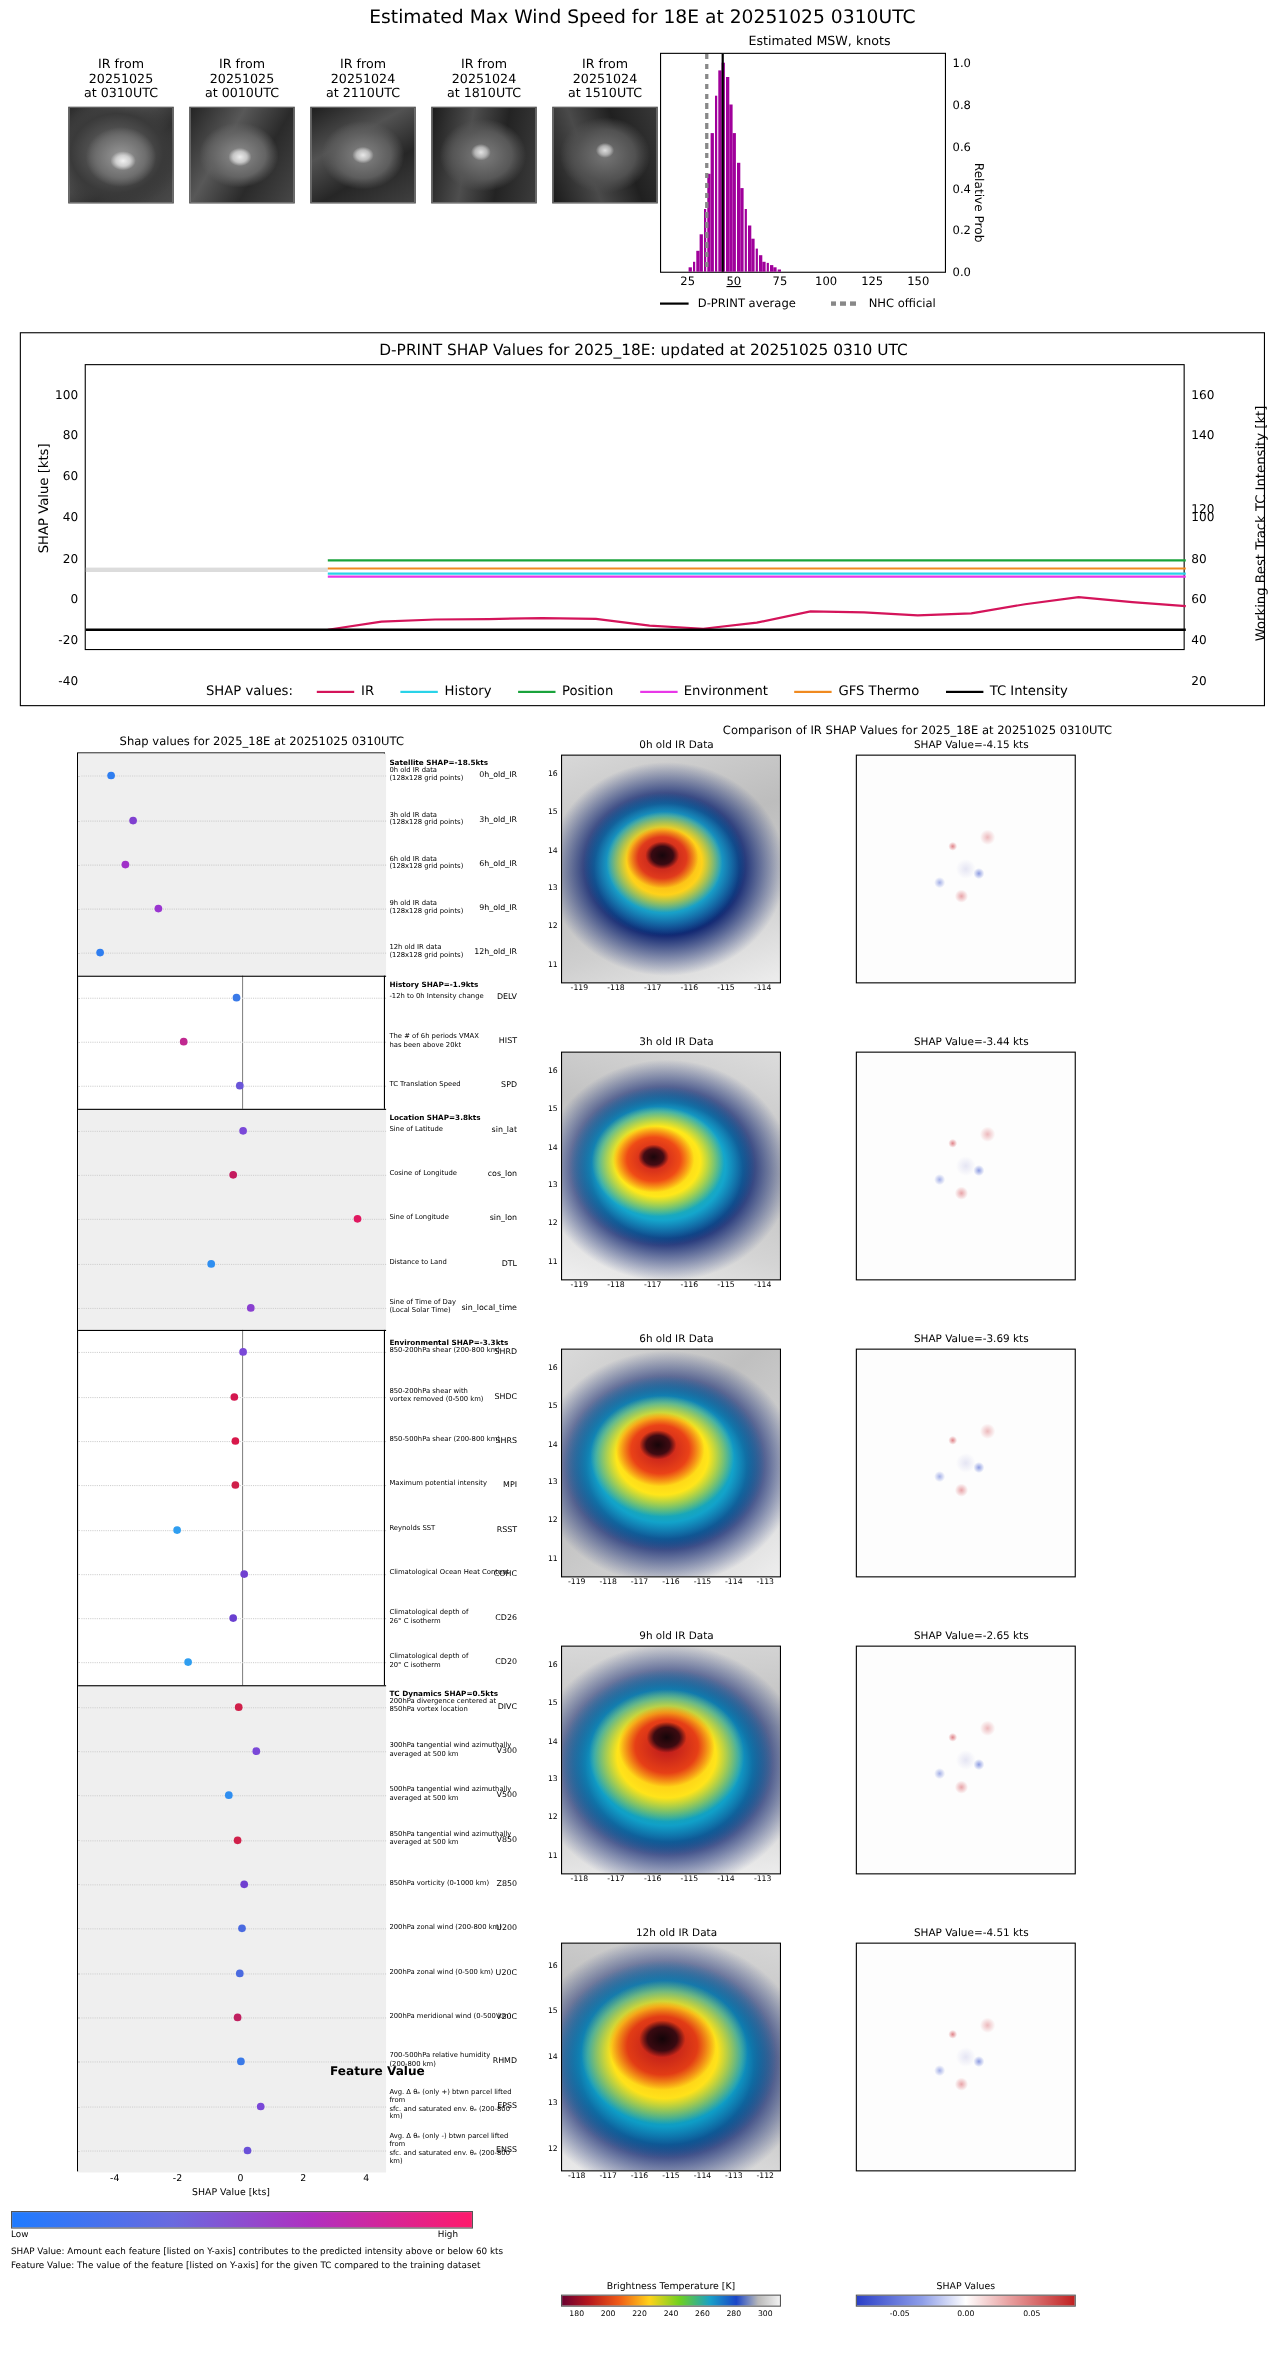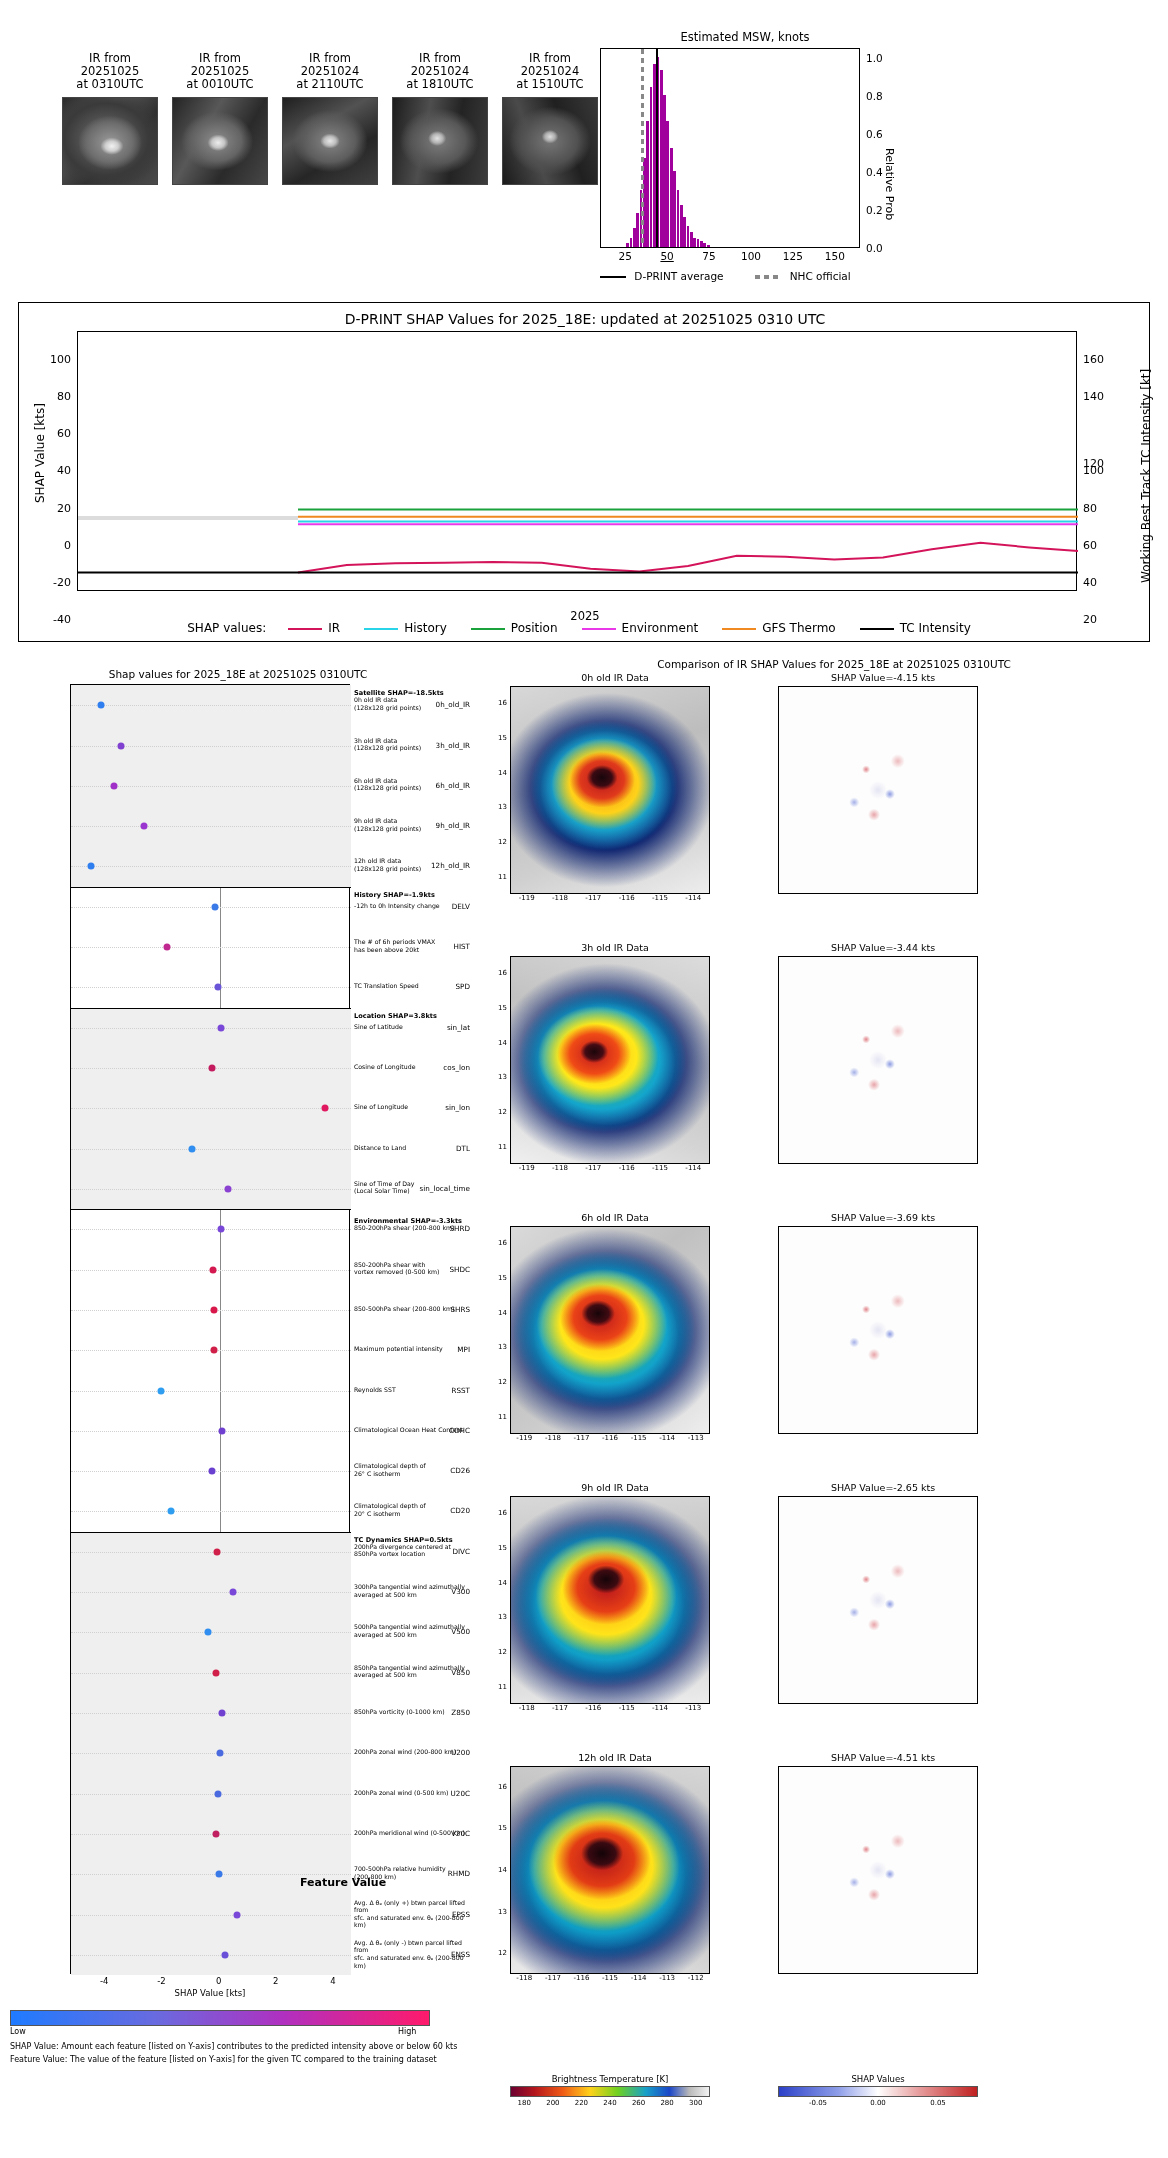--- a/index.html
+++ b/index.html
@@ -197,20 +197,21 @@
              border:1px solid #555;
              background:linear-gradient(to right,#2b40c8 0%,#8e9ee8 30%,#ffffff 50%,#e8a0a0 70%,#c02020 100%); }
   #sv-cbar-lbl { position:absolute; left:778px; top:2099px; width:200px; height:12px; }
   #sv-cbar-lbl span { position:absolute; font-size:7px; transform:translateX(-50%); }
 </style>
 </head>
 <body>
 
 <div class="page">
 
+  <div id="main-title">Estimated Max Wind Speed for 18E at 20251025 0310UTC</div>
 
   <div class="ir-col" style="left:48px; top:52px;">
     <div class="ir-cap">
       <div>IR from</div>
       <div>20251025</div>
       <div>at 0310UTC</div>
     </div>
     <div class="ir-img"></div>
   </div>
   <div class="ir-col" style="left:158px; top:52px;">
@@ -344,21 +345,20 @@
         <span style="top:65.1px;">140</span>
         <span style="top:110px;margin-top:22px;">120</span>
         <span style="top:139.4px;">100</span>
         <span style="top:176.6px;">80</span>
         <span style="top:213.7px;">60</span>
         <span style="top:250.9px;">40</span>
         <span style="top:288.0px;">20</span>
       </div>
     <div id="ts-ytitle">SHAP Value [kts]</div>
     <div id="ts-y2title">Working Best Track TC Intensity [kt]</div>
-    <div id="ts-xcenter">2025</div>
     <div id="ts-legend"><span style="margin-right:10px;">SHAP values:</span><span class="item"><span class="ln" style="border-top-color:#d4145a;"></span><span>IR</span></span><span class="item"><span class="ln" style="border-top-color:#29d3e8;"></span><span>History</span></span><span class="item"><span class="ln" style="border-top-color:#1aa33c;"></span><span>Position</span></span><span class="item"><span class="ln" style="border-top-color:#e838e8;"></span><span>Environment</span></span><span class="item"><span class="ln" style="border-top-color:#f08a20;"></span><span>GFS Thermo</span></span><span class="item"><span class="ln" style="border-top-color:#000000;"></span><span>TC Intensity</span></span></div>
   </div>
 
   <div id="sw-panel">
     <div id="sw-title">Shap values for 2025_18E at 20251025 0310UTC</div>
     <div id="sw-plot">
         <div class="zero" style="left:148.6px;"></div>
         <div class="band" style="top:0.0px;height:201.6px;"></div>
         <div class="rowline" style="top:20.2px;"></div>
         <div class="dot" style="left:30.0px;top:20.2px;background:#2f7ef0;"></div>

